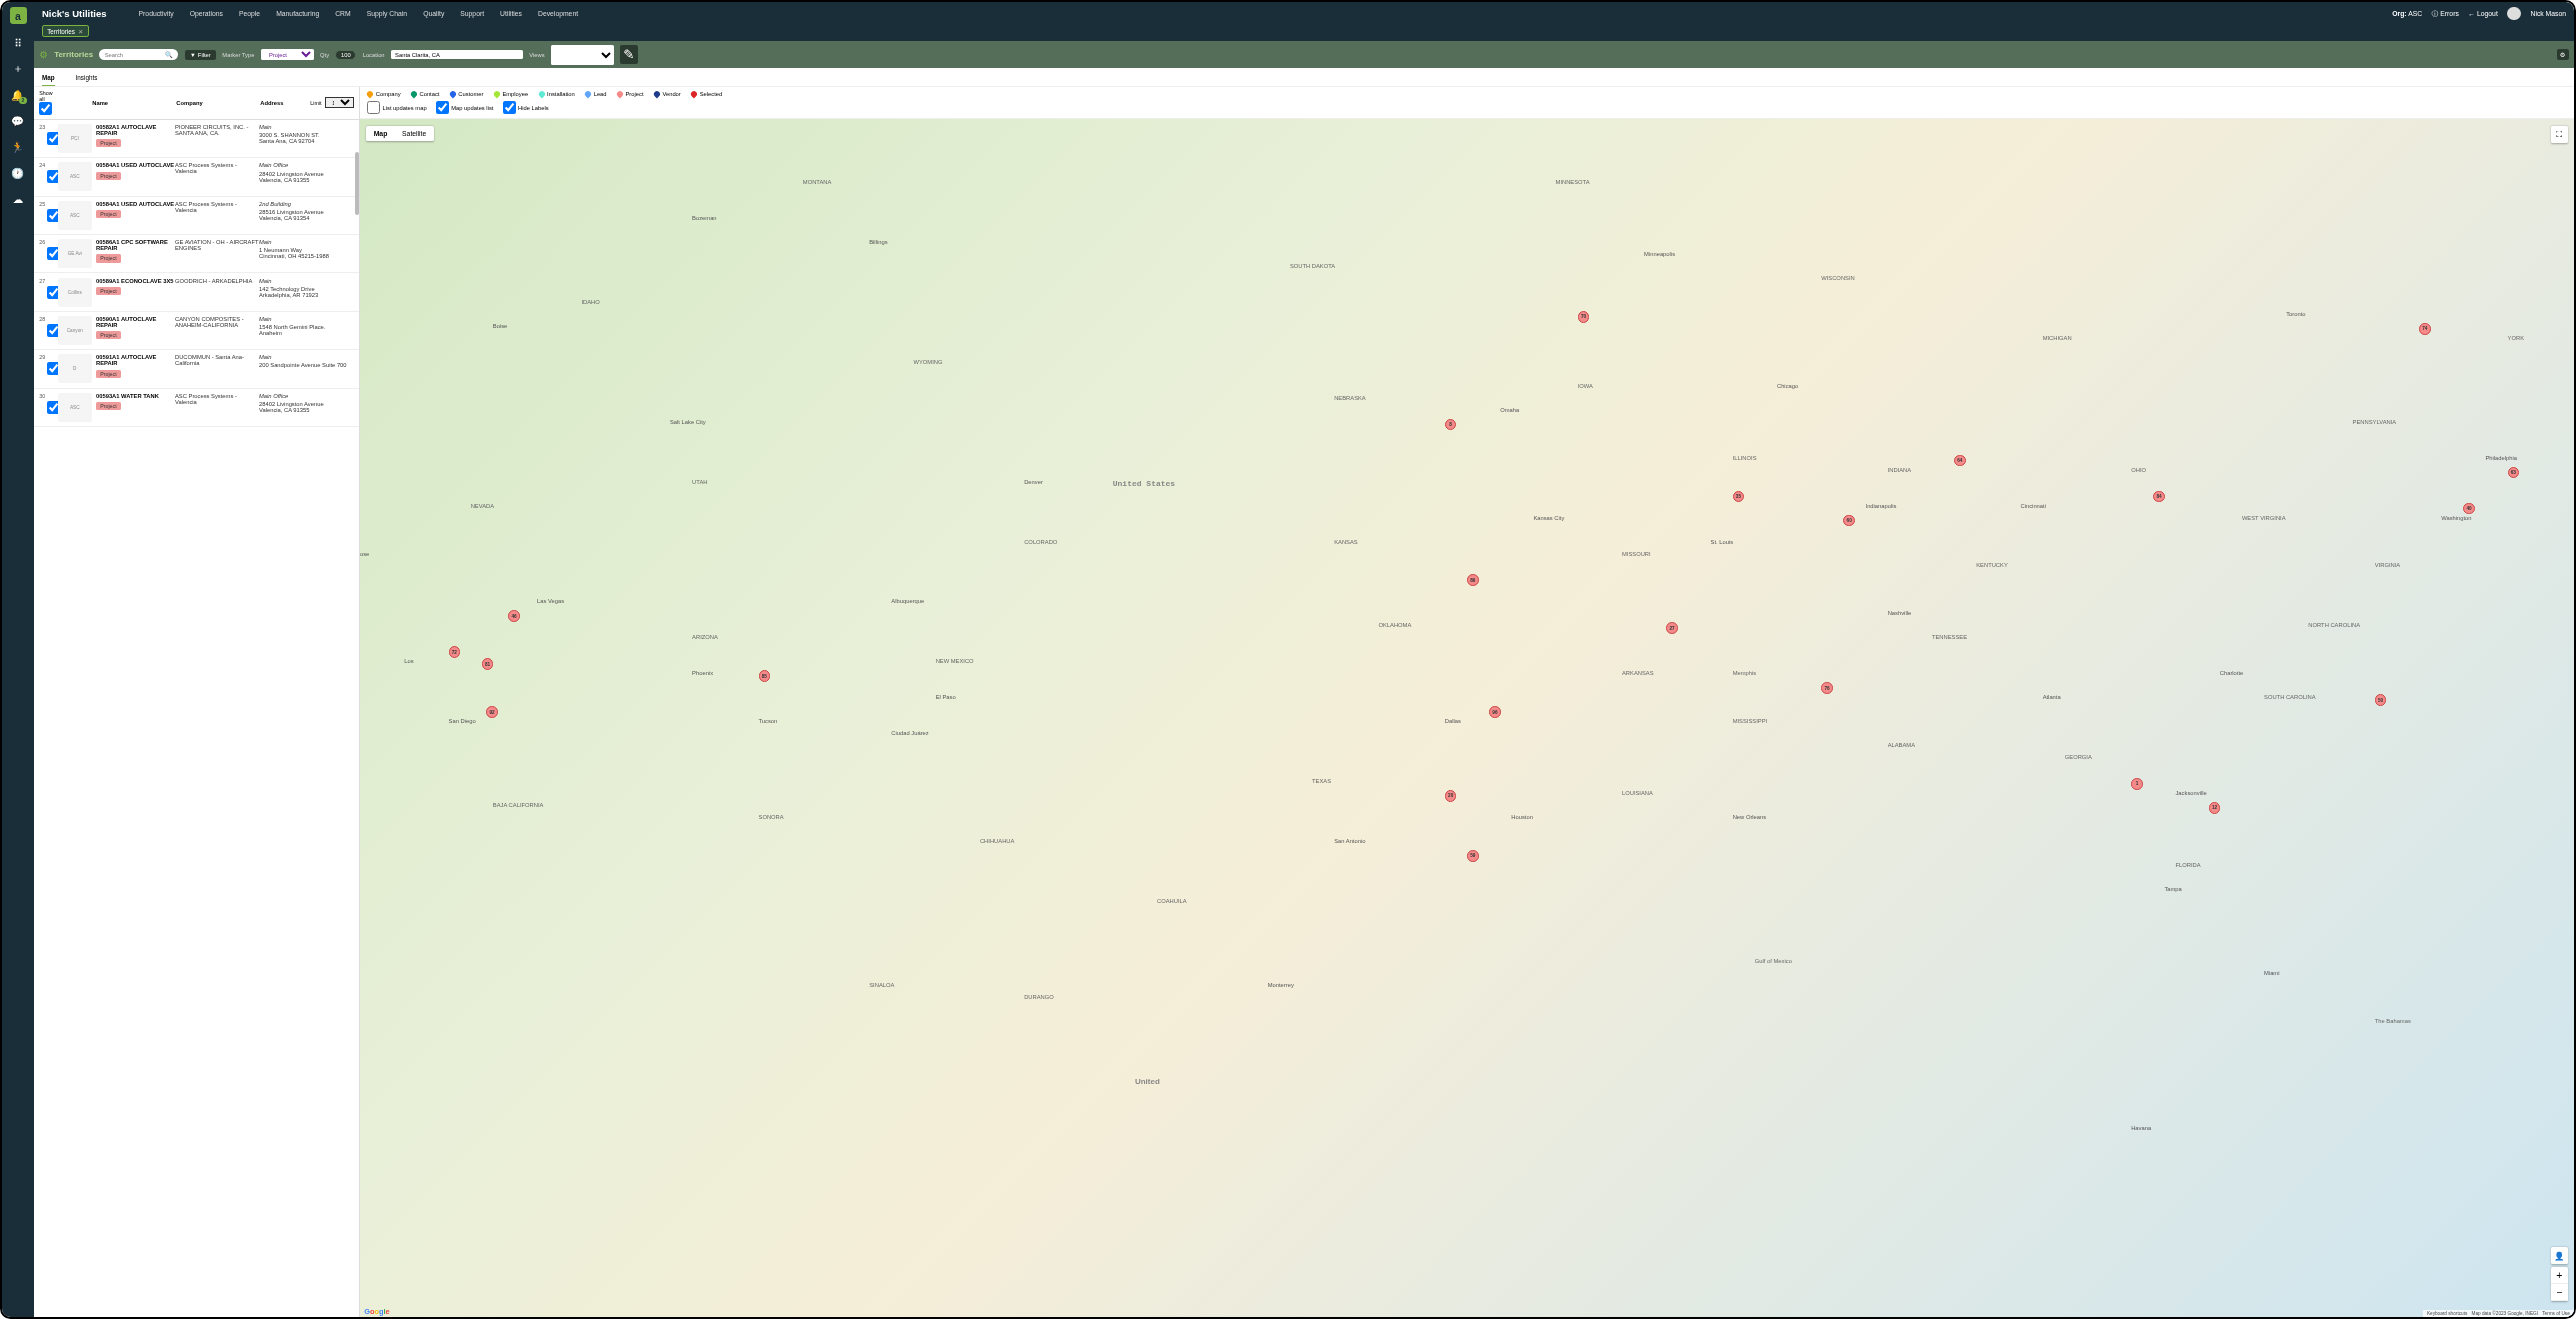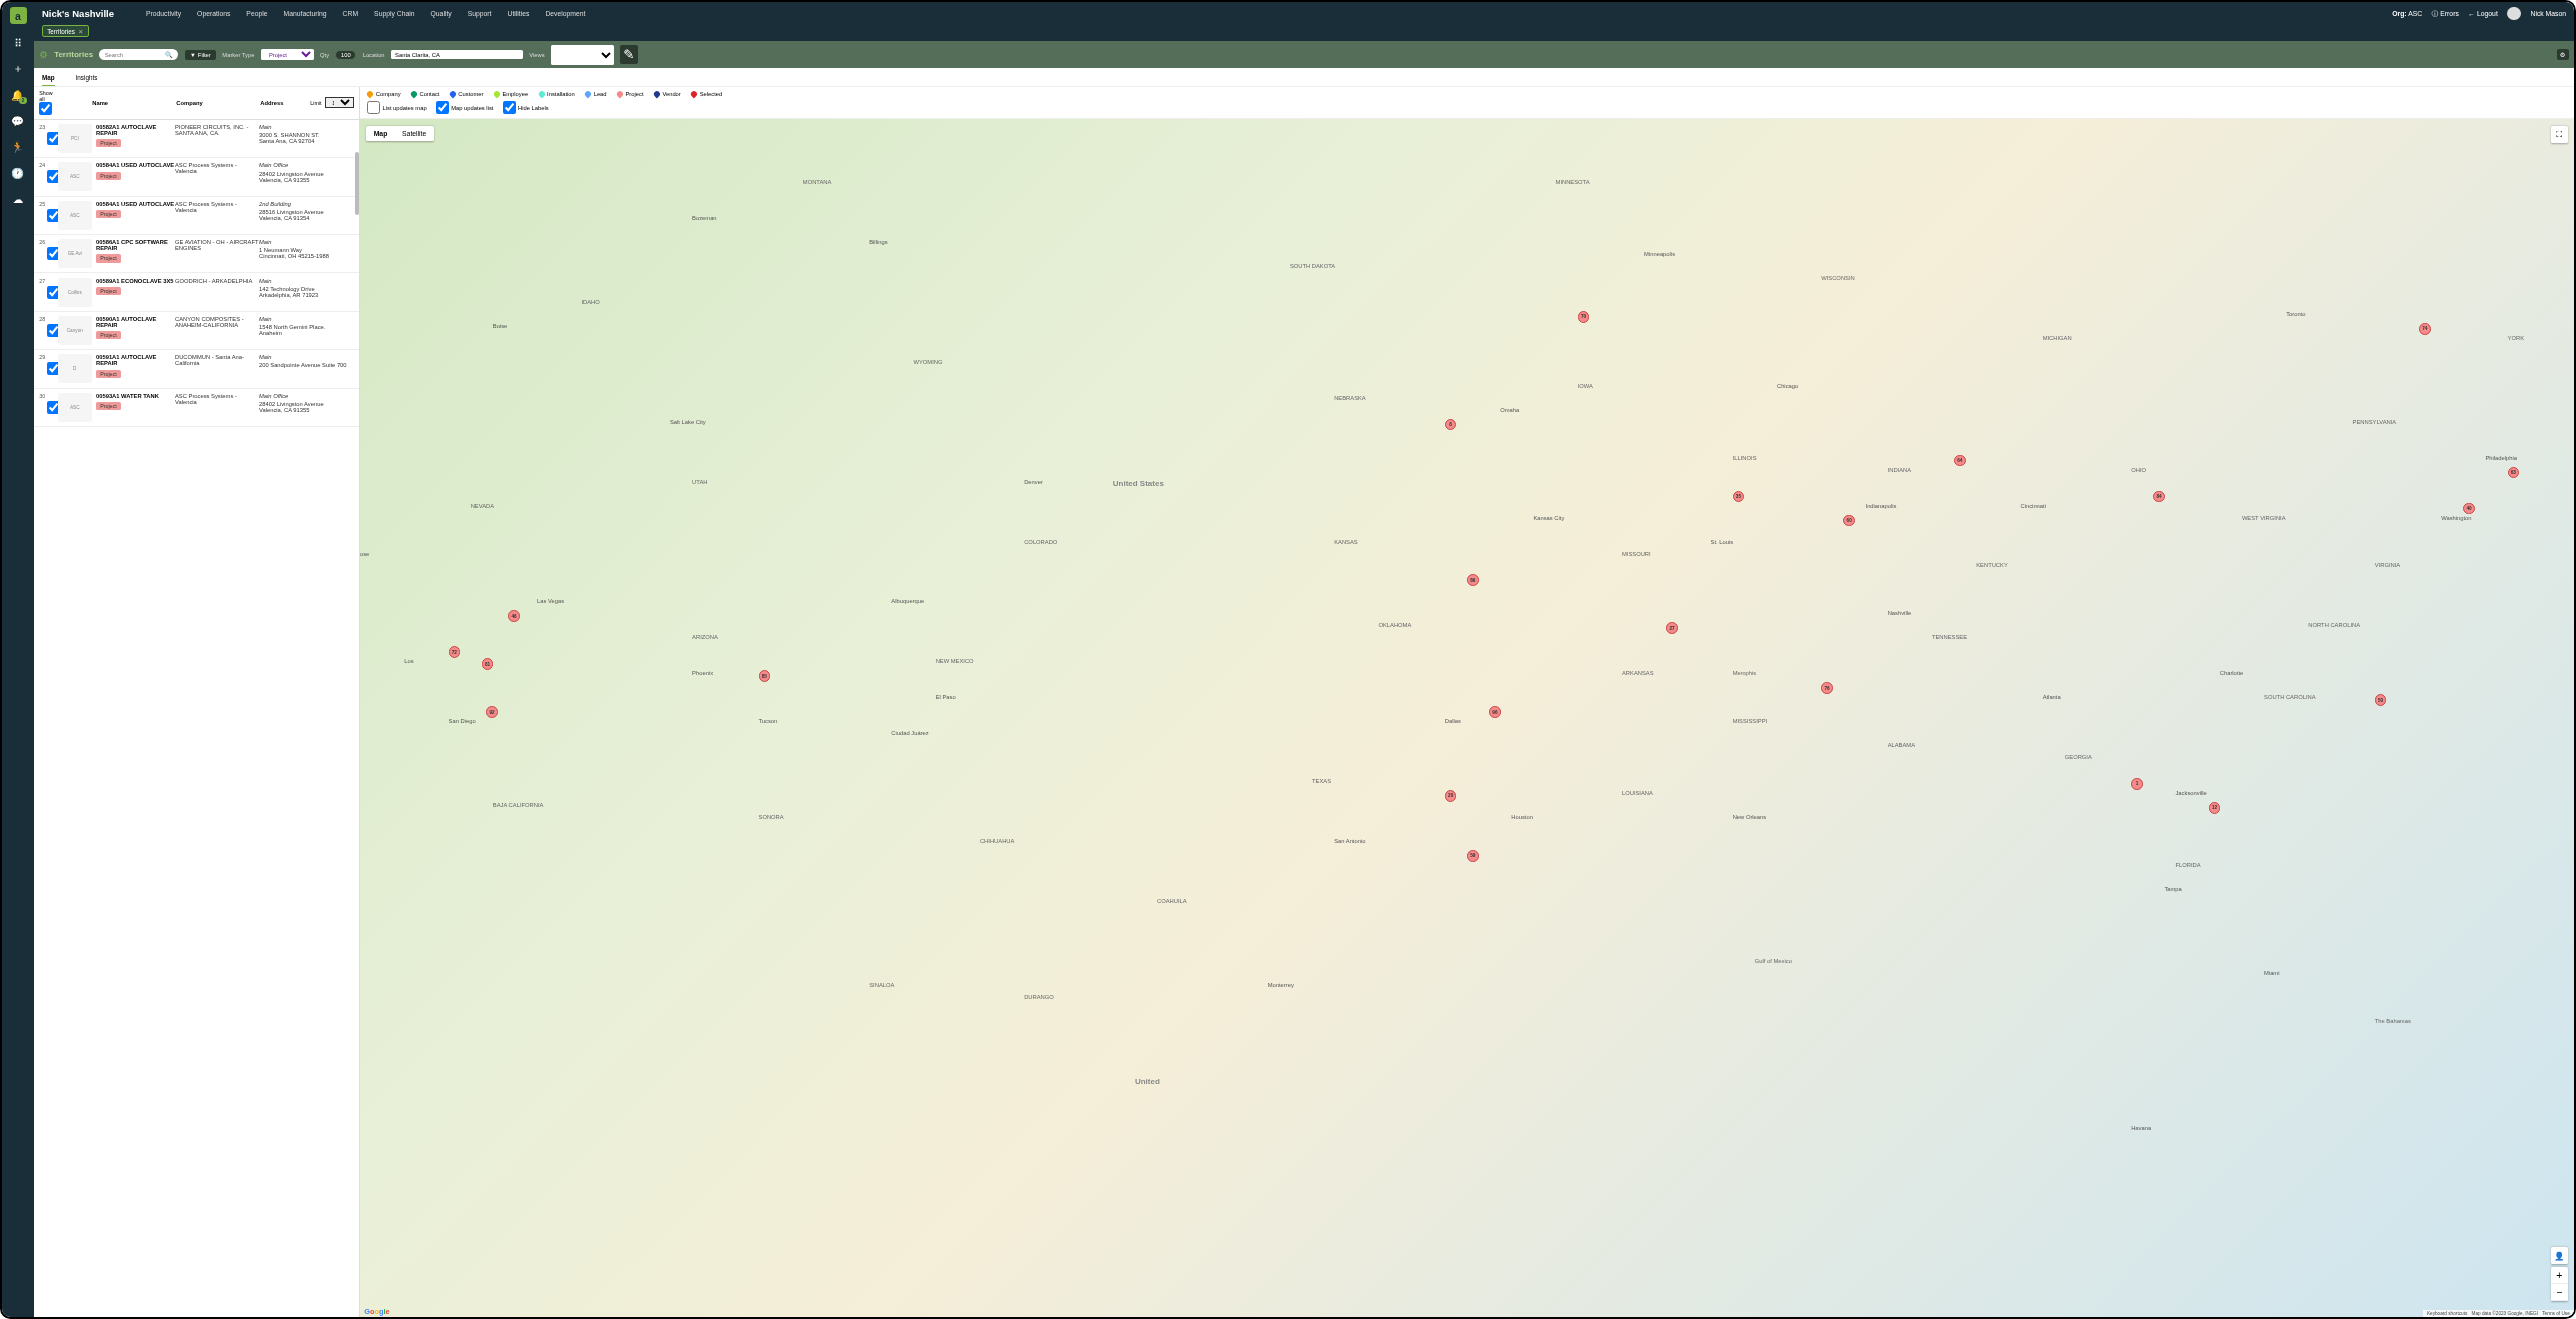--- a/index.html
+++ b/index.html
@@ -91,21 +91,21 @@
     <div class="side-icon">⠿</div>
     <div class="side-icon">＋</div>
     <div class="side-icon">🔔<span class="badge">2</span></div>
     <div class="side-icon">💬</div>
     <div class="side-icon">🏃</div>
     <div class="side-icon">🕐</div>
     <div class="side-icon">☁</div>
   </div>
   <div class="main">
     <div class="topbar">
-      <div class="workspace-title">Nick's Nashville</div>
+      <div class="workspace-title">Nick's Utilities</div>
       <div id="nav-items" style="display:flex;gap:16px;">
           <div class="nav-item">Productivity</div>
           <div class="nav-item">Operations</div>
           <div class="nav-item">People</div>
           <div class="nav-item">Manufacturing</div>
           <div class="nav-item">CRM</div>
           <div class="nav-item">Supply Chain</div>
           <div class="nav-item">Quality</div>
           <div class="nav-item">Support</div>
           <div class="nav-item">Utilities</div>
@@ -385,21 +385,21 @@
             <div class="map-label city" style="left: 51.5%; top: 24%;">Omaha</div>
             <div class="map-label " style="left: 90%; top: 25%;">PENNSYLVANIA</div>
             <div class="map-label city" style="left: 96%; top: 28%;">Philadelphia</div>
             <div class="map-label " style="left: 80%; top: 29%;">OHIO</div>
             <div class="map-label " style="left: 69%; top: 29%;">INDIANA</div>
             <div class="map-label " style="left: 62%; top: 28%;">ILLINOIS</div>
             <div class="map-label city" style="left: 68%; top: 32%;">Indianapolis</div>
             <div class="map-label city" style="left: 75%; top: 32%;">Cincinnati</div>
             <div class="map-label " style="left: 85%; top: 33%;">WEST VIRGINIA</div>
             <div class="map-label city" style="left: 94%; top: 33%;">Washington</div>
-            <div class="map-label country" style="left: 34%; top: 30%;">United States</div>
+            <div class="map-label country" style="left: 34%; top: 30%; font-family: Liberation Mono, monospace;">United States</div>
             <div class="map-label city" style="left: 30%; top: 30%;">Denver</div>
             <div class="map-label " style="left: 30%; top: 35%;">COLORADO</div>
             <div class="map-label " style="left: 44%; top: 35%;">KANSAS</div>
             <div class="map-label city" style="left: 53%; top: 33%;">Kansas City</div>
             <div class="map-label " style="left: 57%; top: 36%;">MISSOURI</div>
             <div class="map-label city" style="left: 61%; top: 35%;">St. Louis</div>
             <div class="map-label " style="left: 73%; top: 37%;">KENTUCKY</div>
             <div class="map-label " style="left: 91%; top: 37%;">VIRGINIA</div>
             <div class="map-label city" style="left: 69%; top: 41%;">Nashville</div>
             <div class="map-label " style="left: 71%; top: 43%;">TENNESSEE</div>

